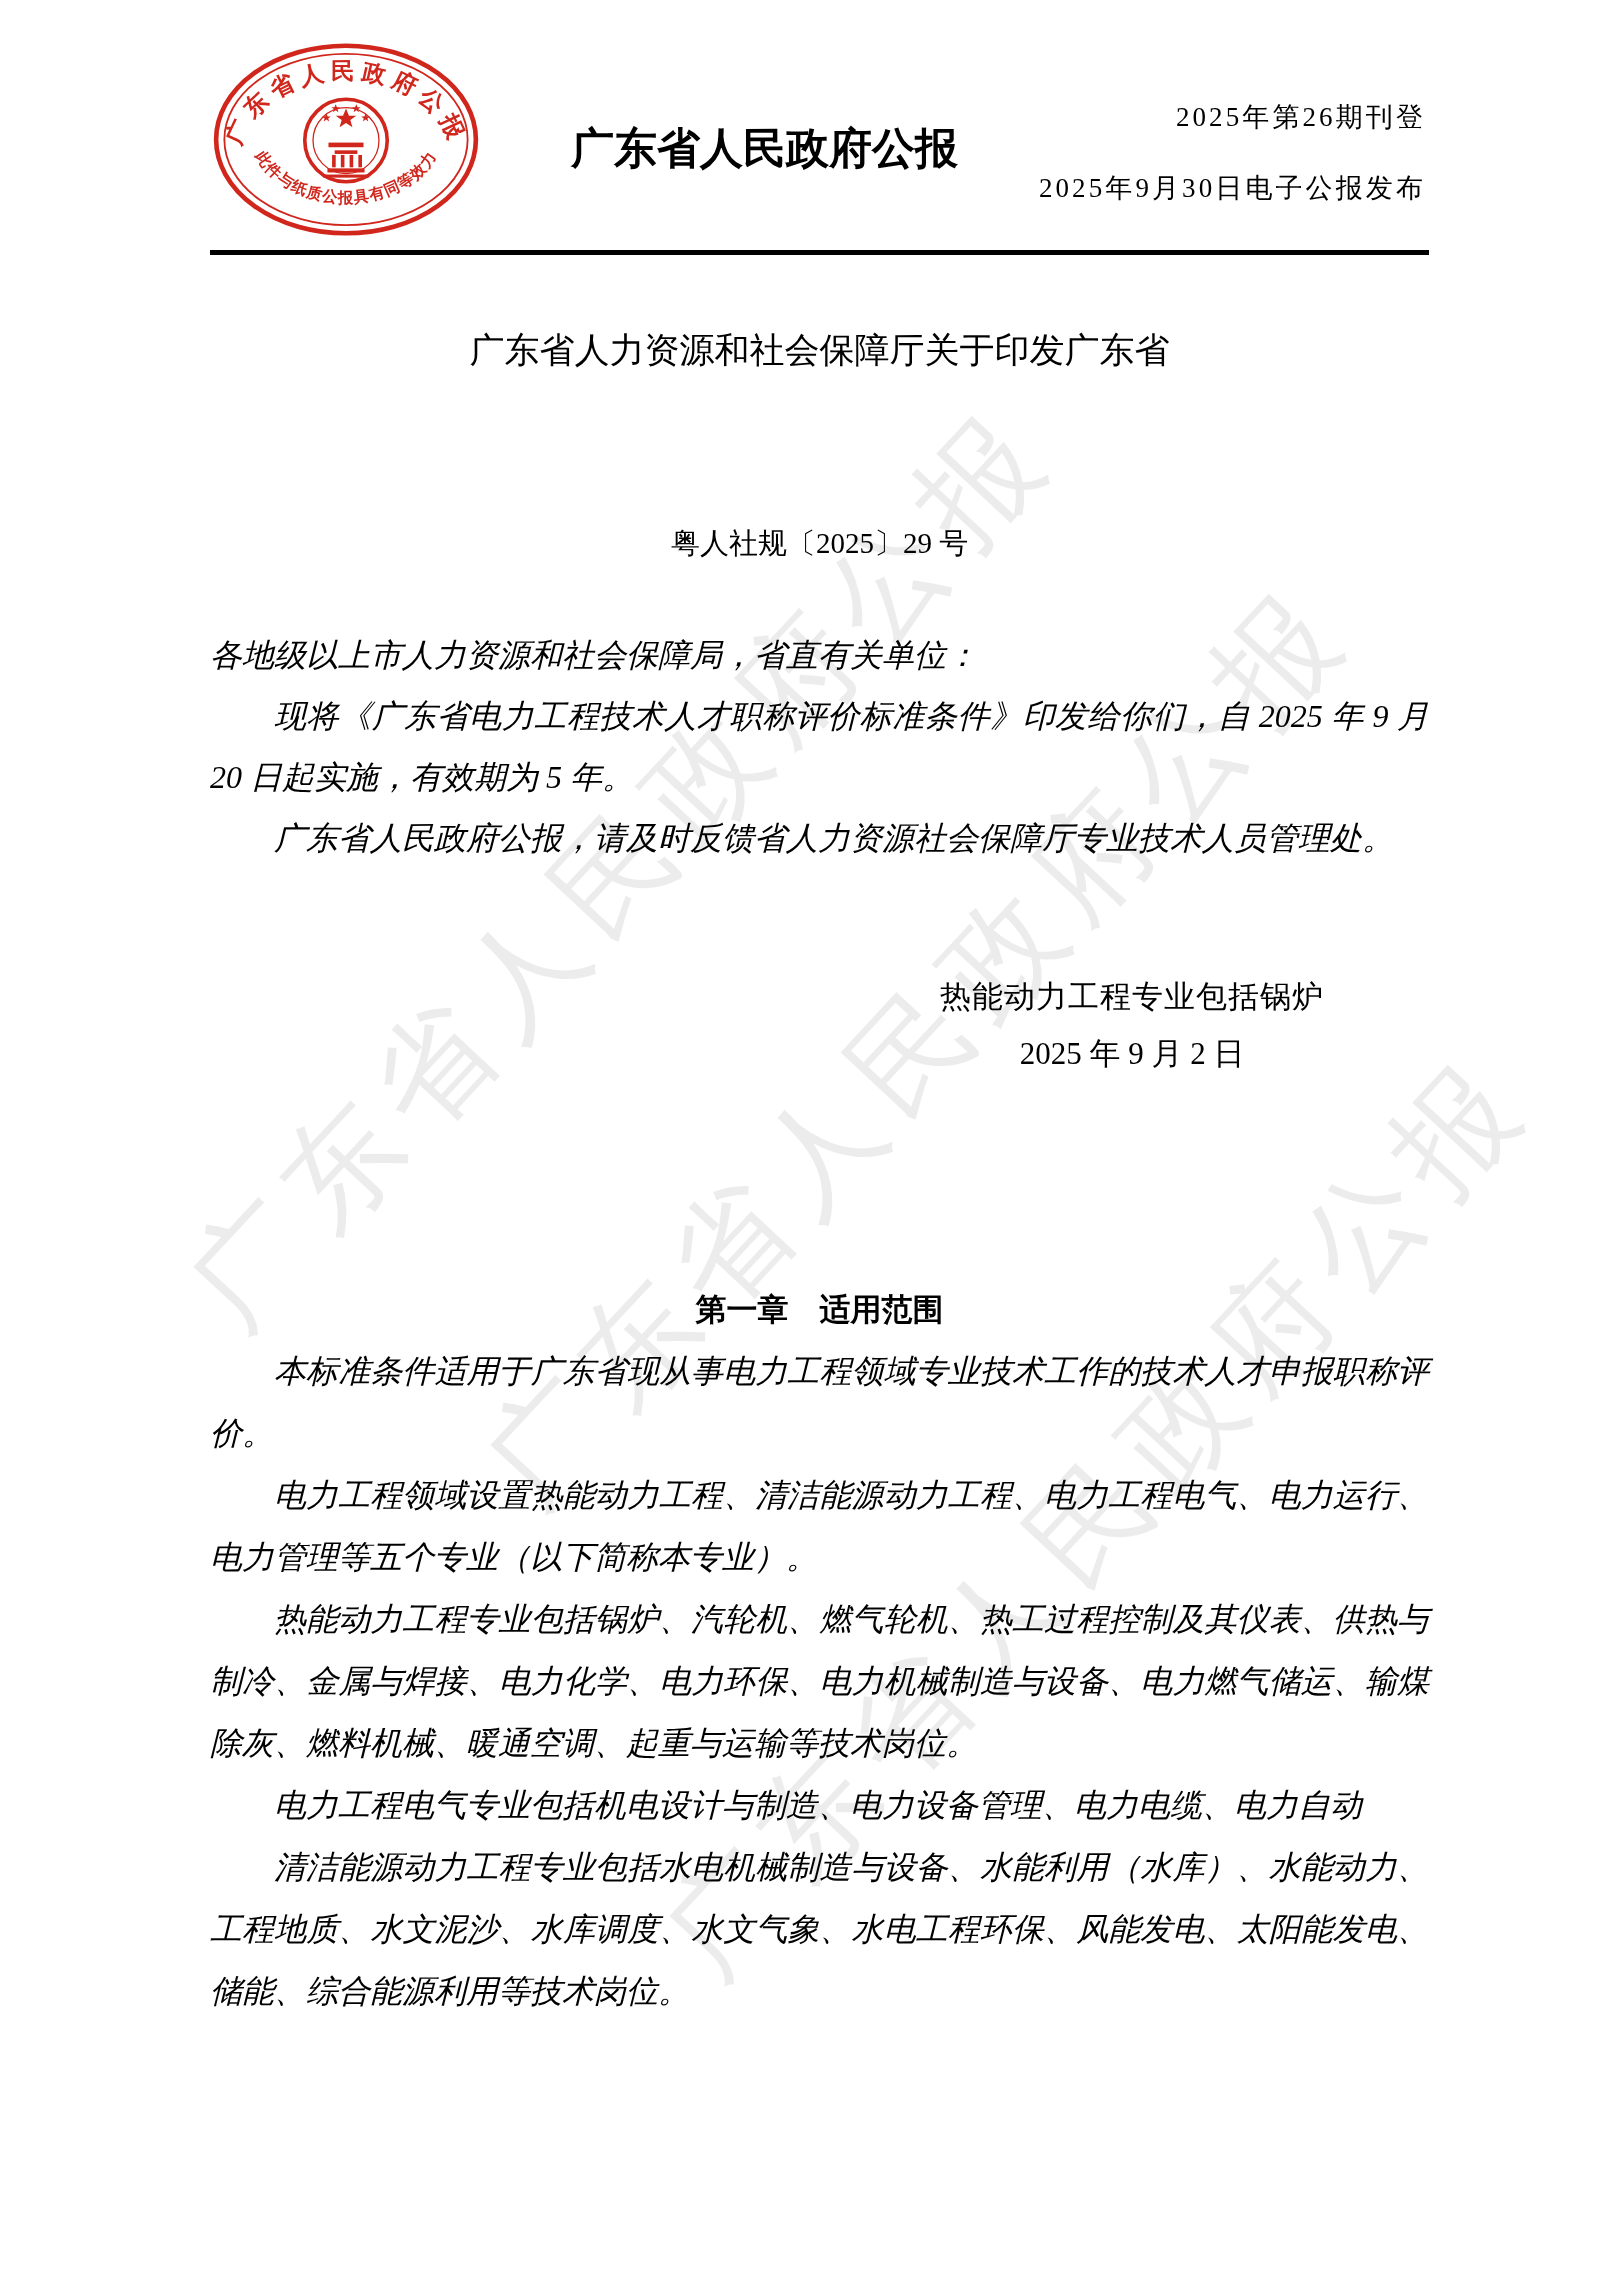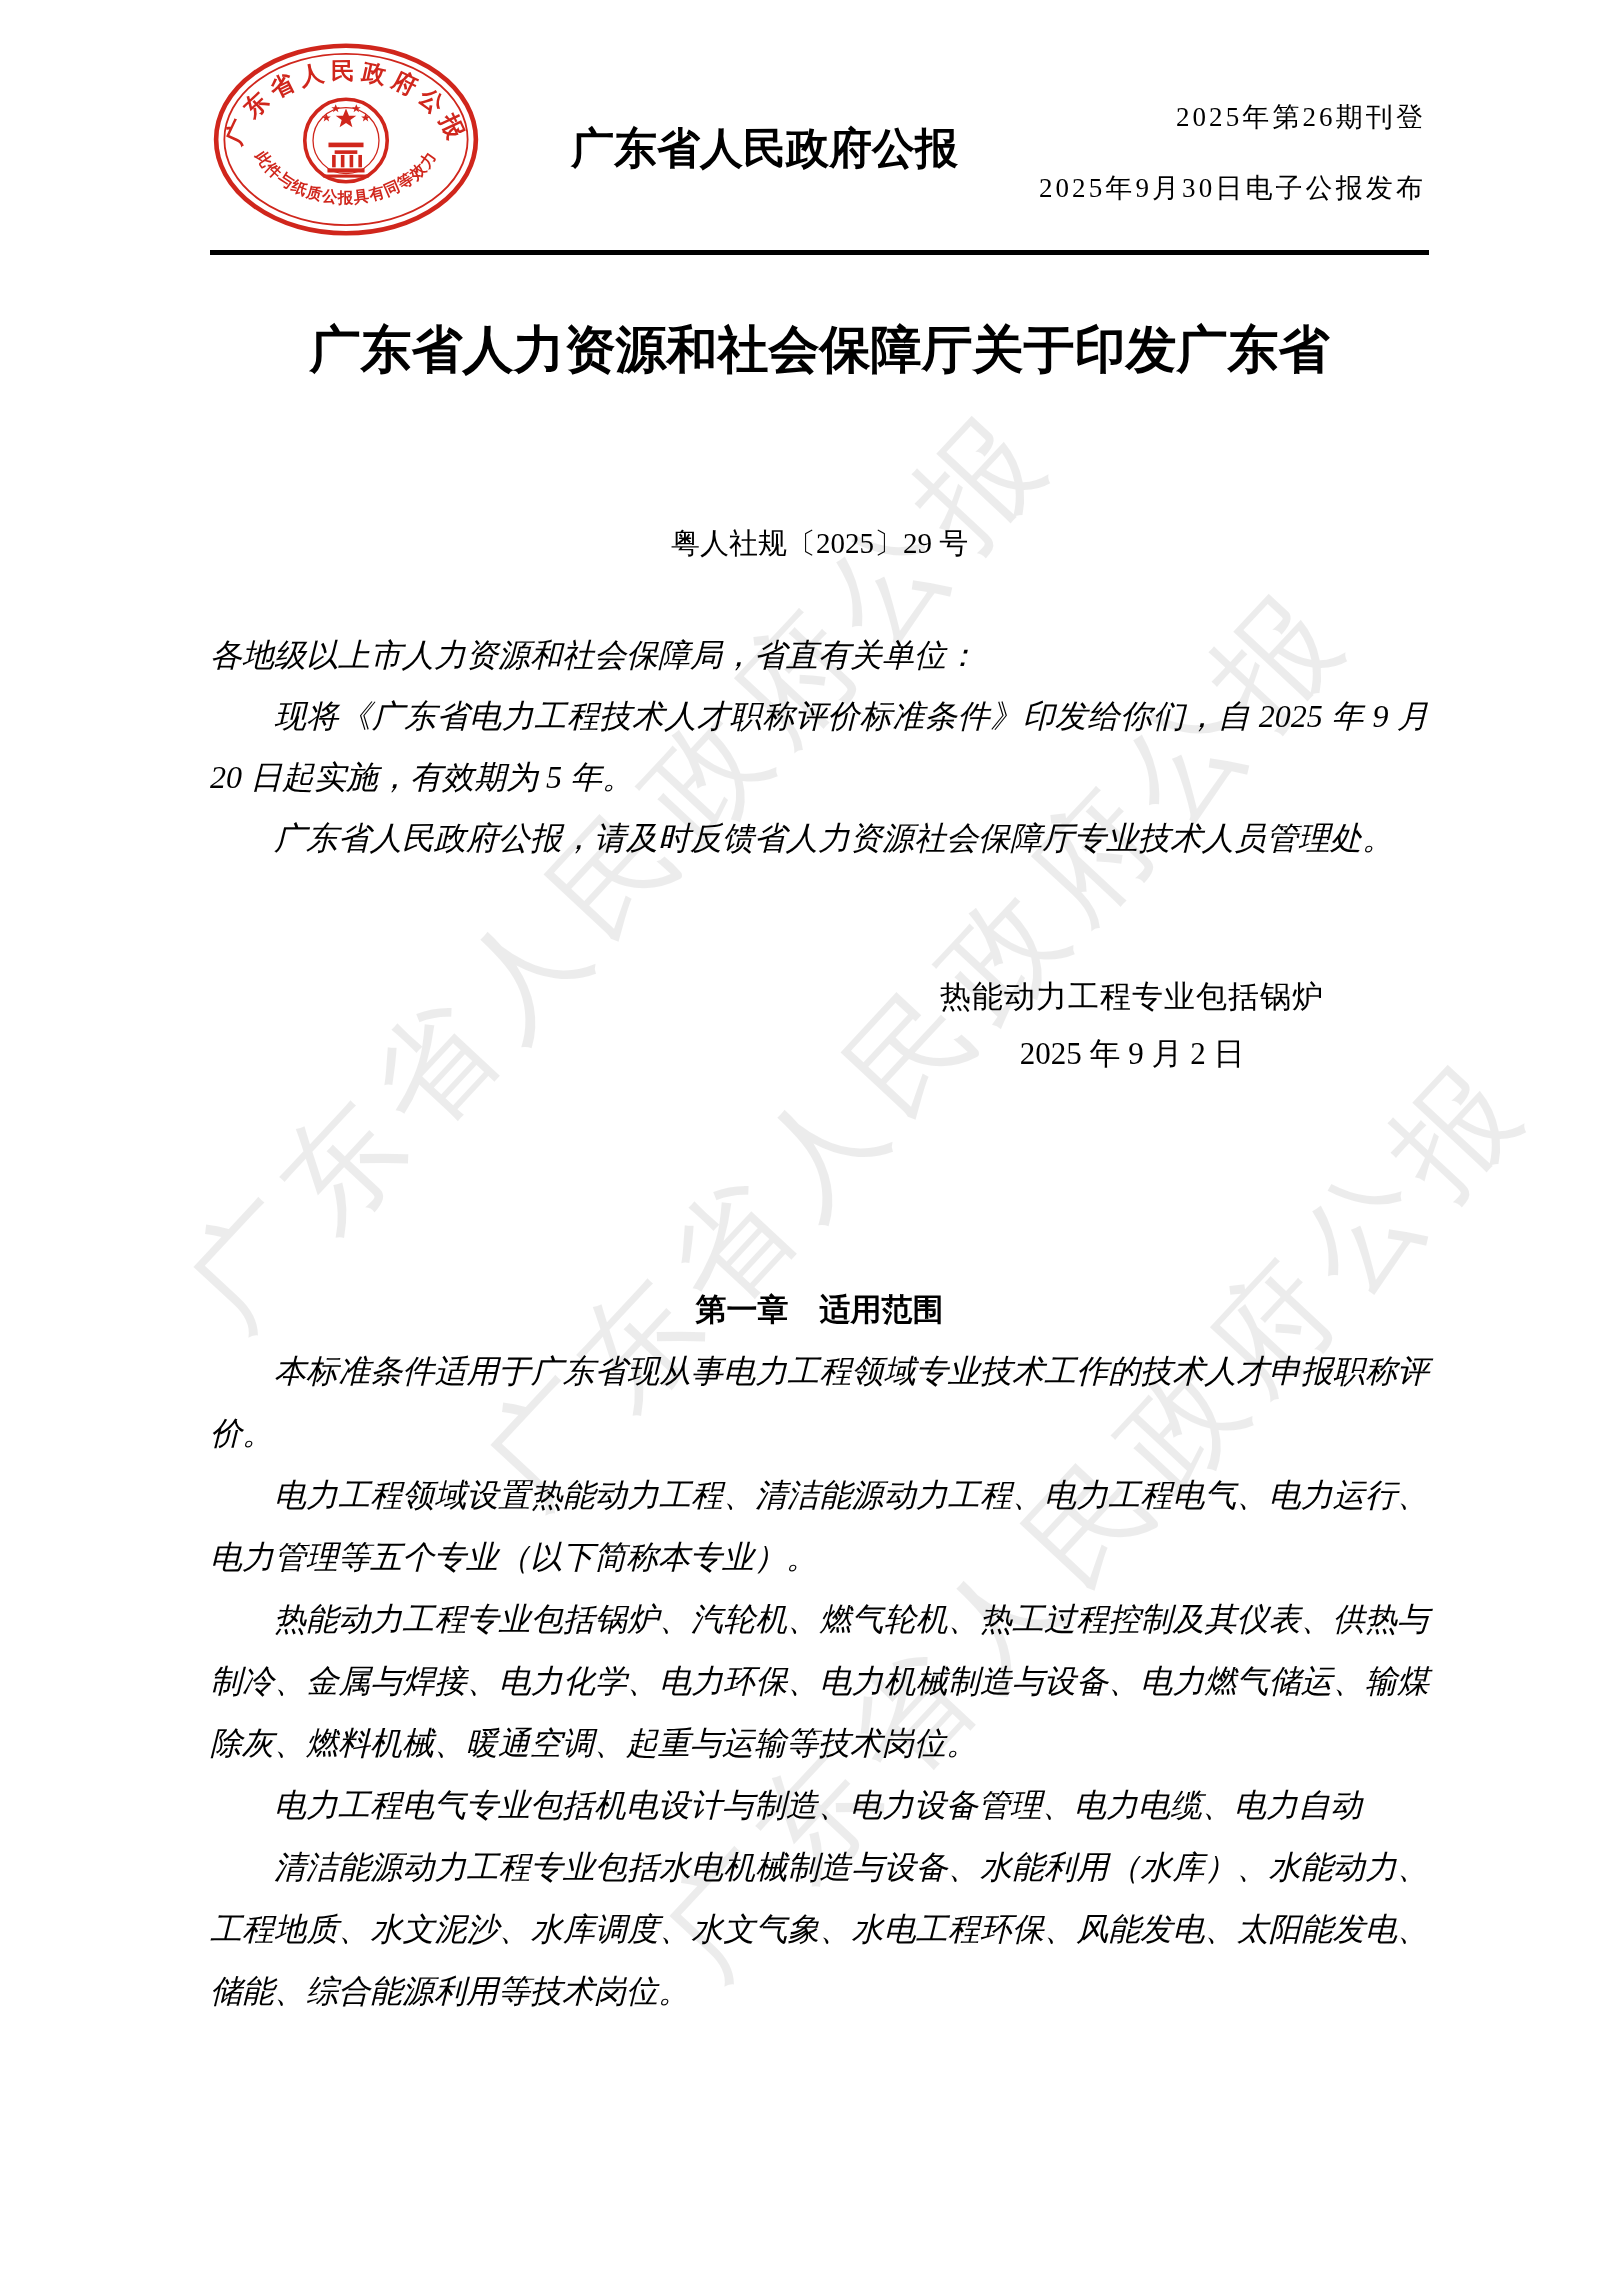--- a/index.html
+++ b/index.html
@@ -42,21 +42,21 @@
     text-align:right; font-size:27px; letter-spacing:3.1px; line-height:30px;
     white-space:nowrap;
   }
   .meta.issue{ top:102px; }
   .meta.release{ top:173px; }
   .rule{ position:absolute; left:210px; top:250px; width:1219px; height:4.6px; background:#000; }
 
   
   .notice-title{
     position:absolute; left:210px; top:311px; width:1219px;
-    text-align:center; font-size:51px; font-weight:bold; line-height:79px;
+    text-align:center; font-size:35px; font-weight:normal; line-height:79px;
   }
   .doc-number{
     position:absolute; left:210px; top:518px; width:1219px;
     text-align:center; font-size:29px; line-height:51px;
   }
   .notice-body{
     position:absolute; left:210px; top:625px; width:1219px;
     font-size:32px; line-height:61px; text-align:justify;
   }
   .notice-body p, .std-body p{ margin:0;font-style:italic; }

